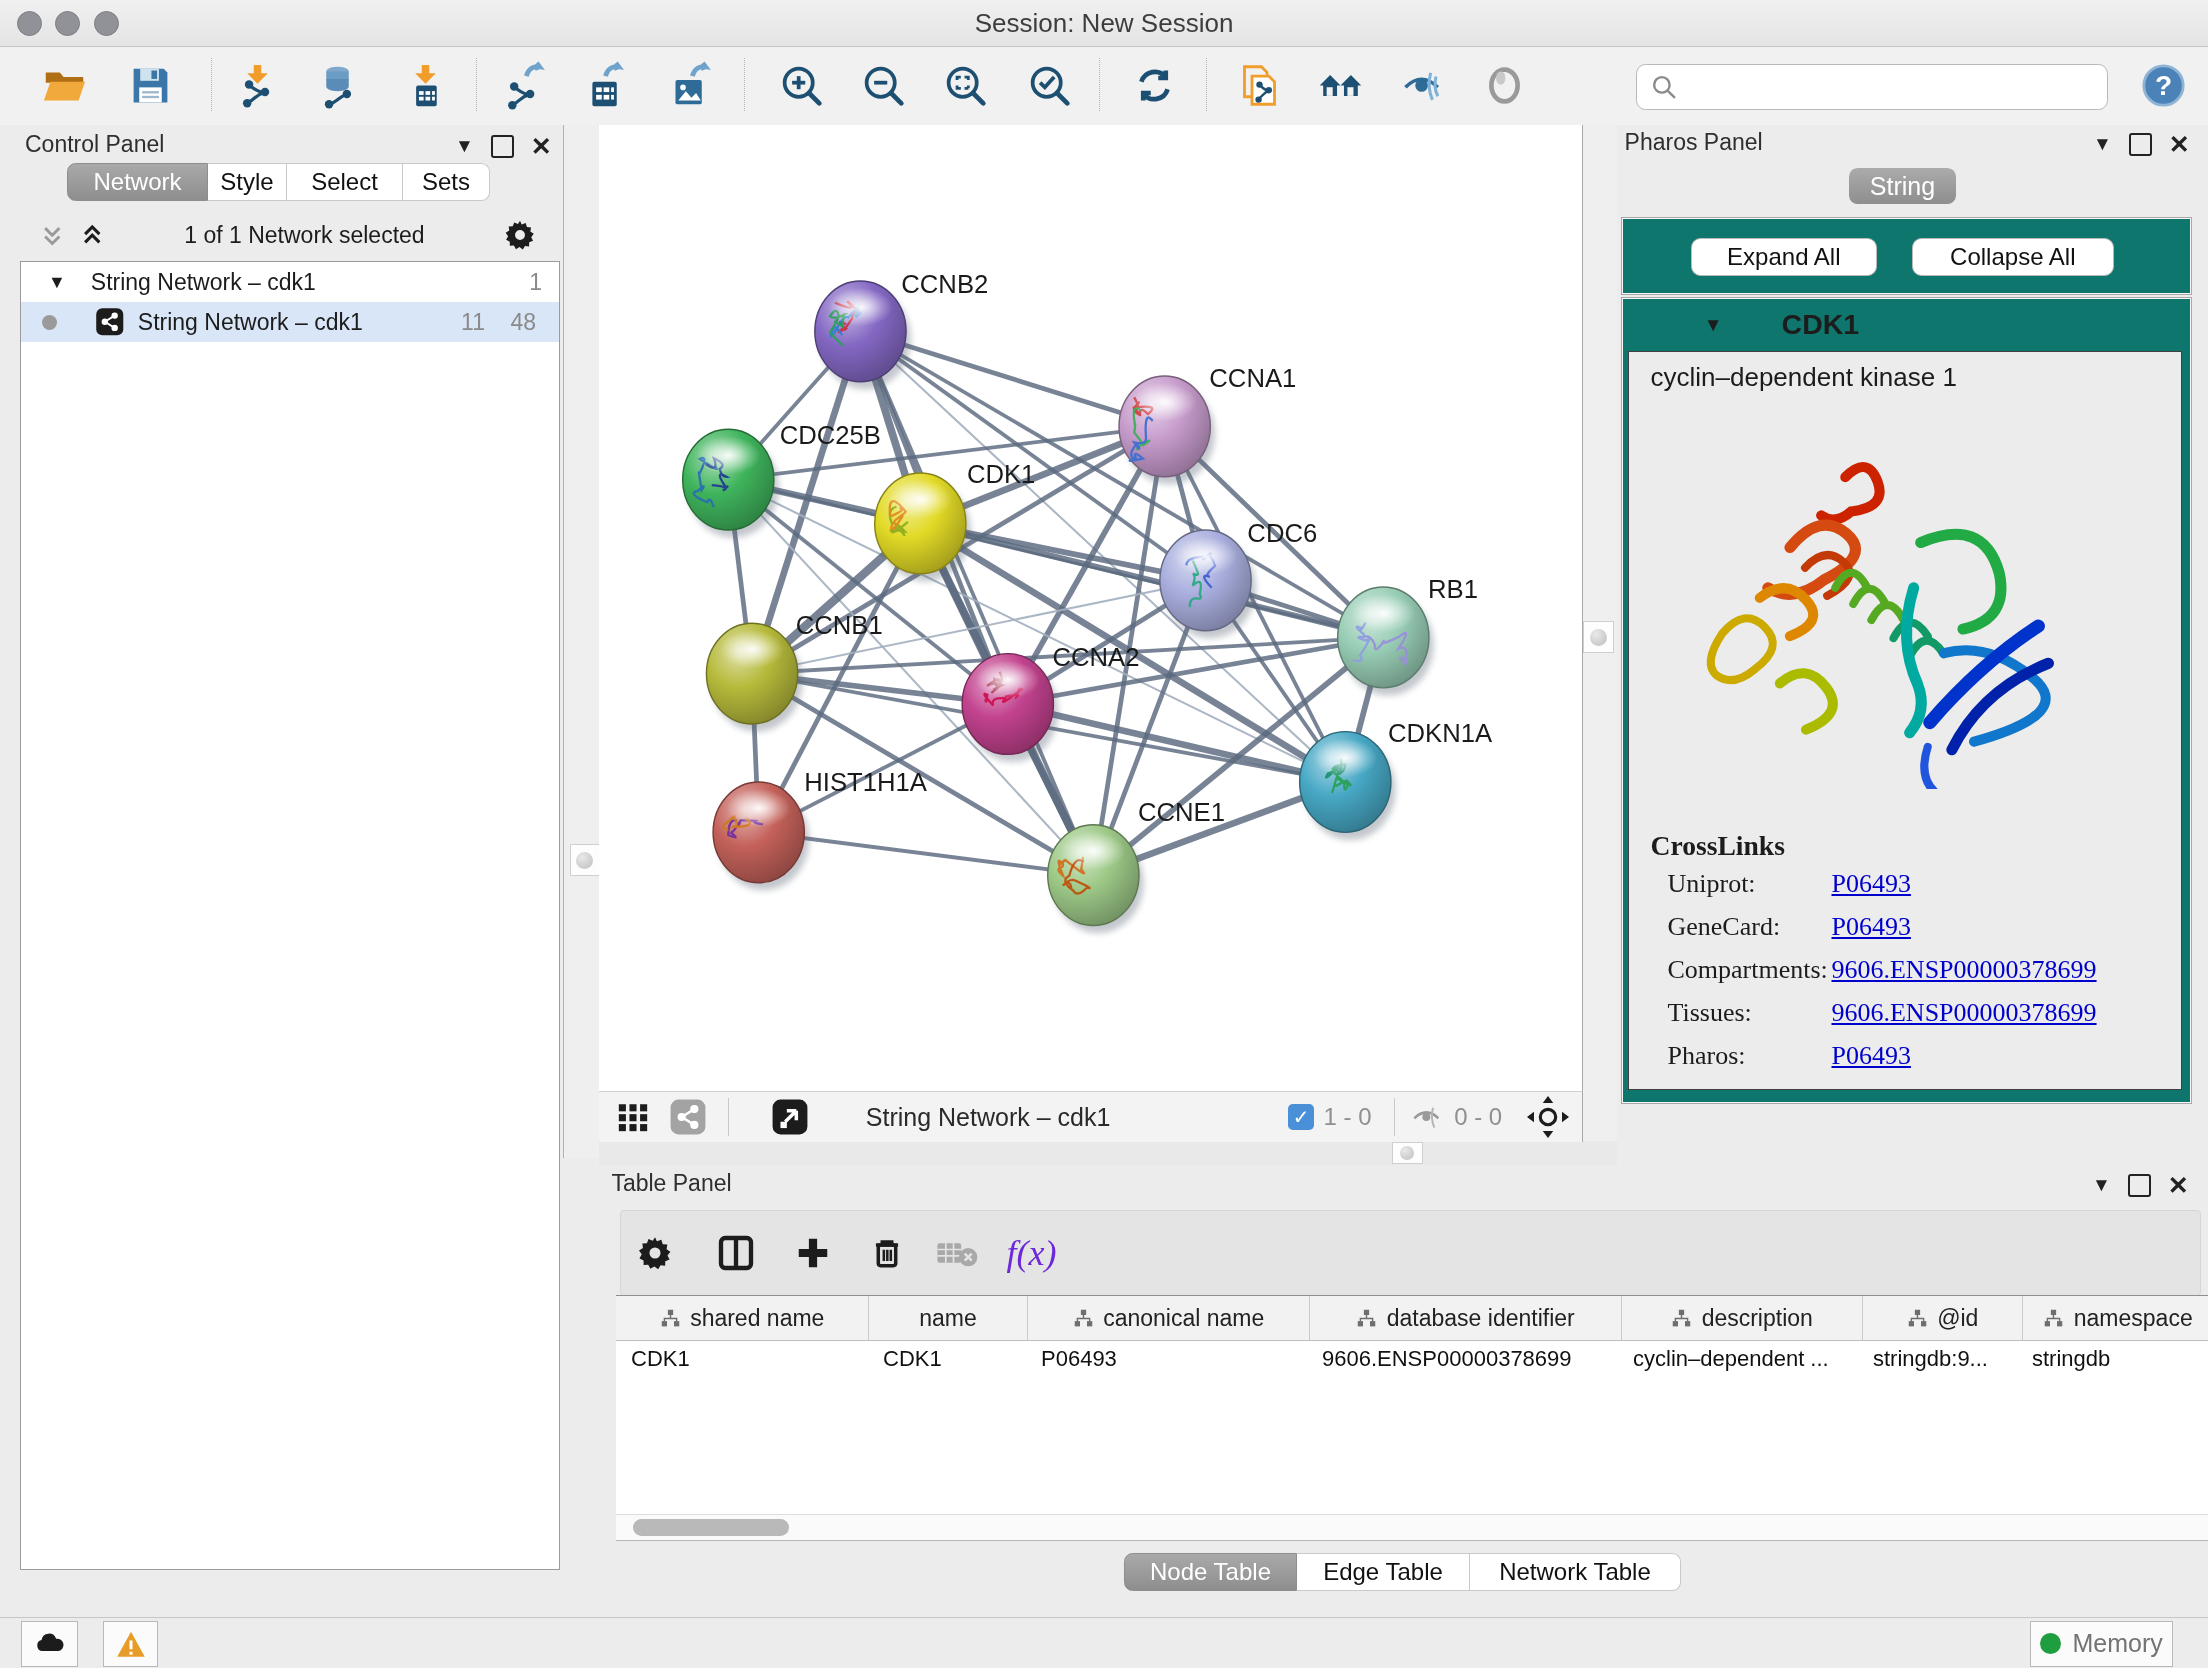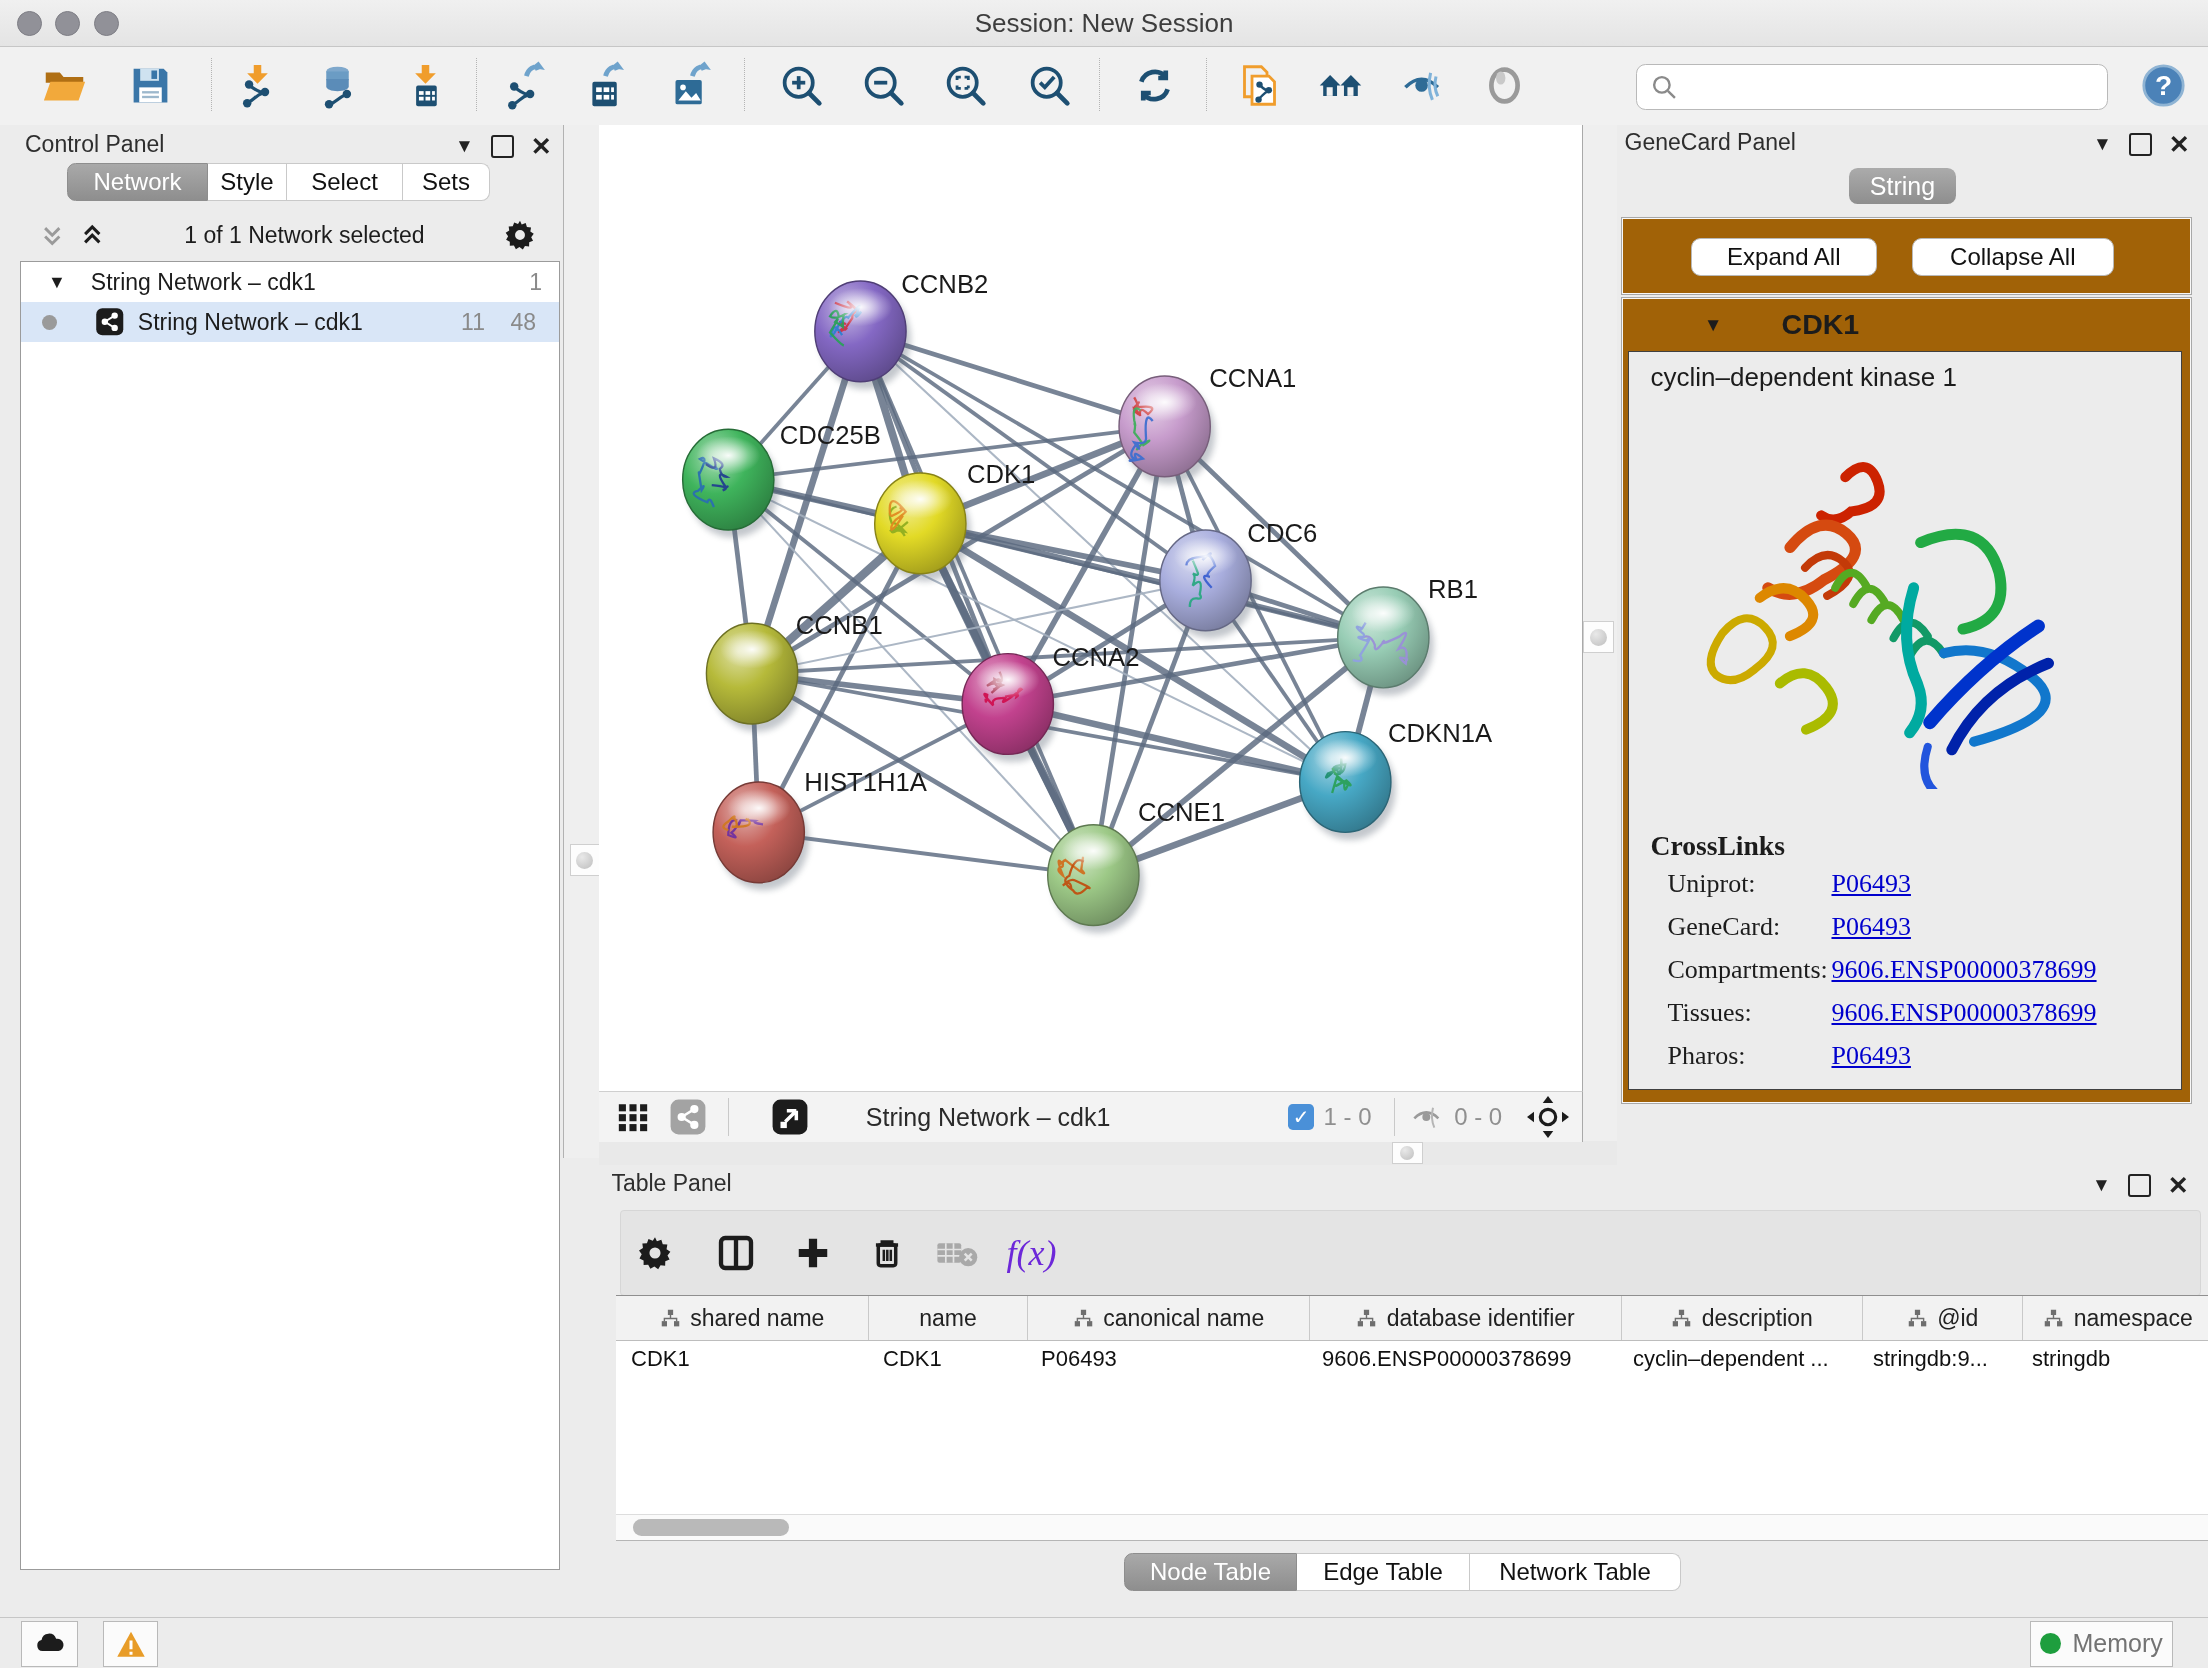--- a/index.html
+++ b/index.html
@@ -30,21 +30,21 @@
   .panel-header-text{font-size:23px;color:#2e2e2e;}
   .ph-icons{position:absolute;display:flex;gap:17px;align-items:center;}
   .ph-caret{font-size:19px;color:#222;}
   .ph-float{width:19px;height:19px;border:2.4px solid #222;border-radius:2.9px;}
   .ph-close{font-size:25px;font-weight:bold;color:#222;line-height:19px;}
   .tabbtn{height:38px;display:flex;align-items:center;justify-content:center;
     font-size:24px;background:#fff;border:1px solid #c9c9c9;border-left:none;color:#111;}
   .tabbtn.first{border-left:1px solid #c9c9c9;border-radius:8.6px 0 0 8.6px;}
   .tabbtn.last{border-radius:0 8.6px 8.6px 0;}
   .tabbtn.active{background:linear-gradient(#a9a9a9,#8e8e8e);color:#fff;border-color:#8e8e8e;}
-  .groove{border:1px solid #a8a8a8;box-shadow:inset 0 0 0 1px #f8f8f8;background:#a16207;}
+  .groove{border:1px solid #a8a8a8;box-shadow:inset 0 0 0 1px #f8f8f8;background:#0f766e;}
   
   #control-panel{left:0;top:125px;width:563px;height:1492px;background:#ececec;}
   #cp-tabs{position:absolute;left:67px;top:38px;display:flex;}
   #cp-selector{position:absolute;left:9.5px;top:88px;width:544px;height:44px;
     display:flex;align-items:center;}
   #cp-tree{position:absolute;left:20px;top:136px;width:538px;height:1307px;
     background:#fff;border:1.9px solid #9b9b9b;}
   .tree-row{position:relative;height:40px;display:flex;align-items:center;font-size:23px;}
   .tree-row.selected{background:#d9e6f7;}
   .tree-count{position:absolute;color:#8a8a8a;font-size:23px;}
@@ -615,21 +615,21 @@
     <g fill="#1c1c1c">
         <path d="M12 0 l3 4 h-6z"></path>
         <path d="M12 24 l-3 -4 h6z"></path>
         <path d="M0 12 l4 -3 v6z"></path>
         <path d="M24 12 l-4 3 v-6z"></path>
       </g>
   </svg>
 </div>
 
 <div id="results-panel" class="abs">
-  <span class="panel-header-text" style="position:absolute;left:7.6px;top:3.8px">GeneCard Panel</span>
+  <span class="panel-header-text" style="position:absolute;left:7.6px;top:3.8px">Pharos Panel</span>
   <div class="ph-icons" style="left:476px;top:7.6px">
     <span class="ph-caret">▼</span>
     <span class="ph-float"></span>
     <span class="ph-close">✕</span>
   </div>
   <div id="rp-tab">String</div>
   <div id="rp-box1" class="groove">
     <button class="rp-btn" style="left:69px;width:186px">Expand All</button>
     <button class="rp-btn" style="left:290px;width:202px">Collapse All</button>
   </div>

